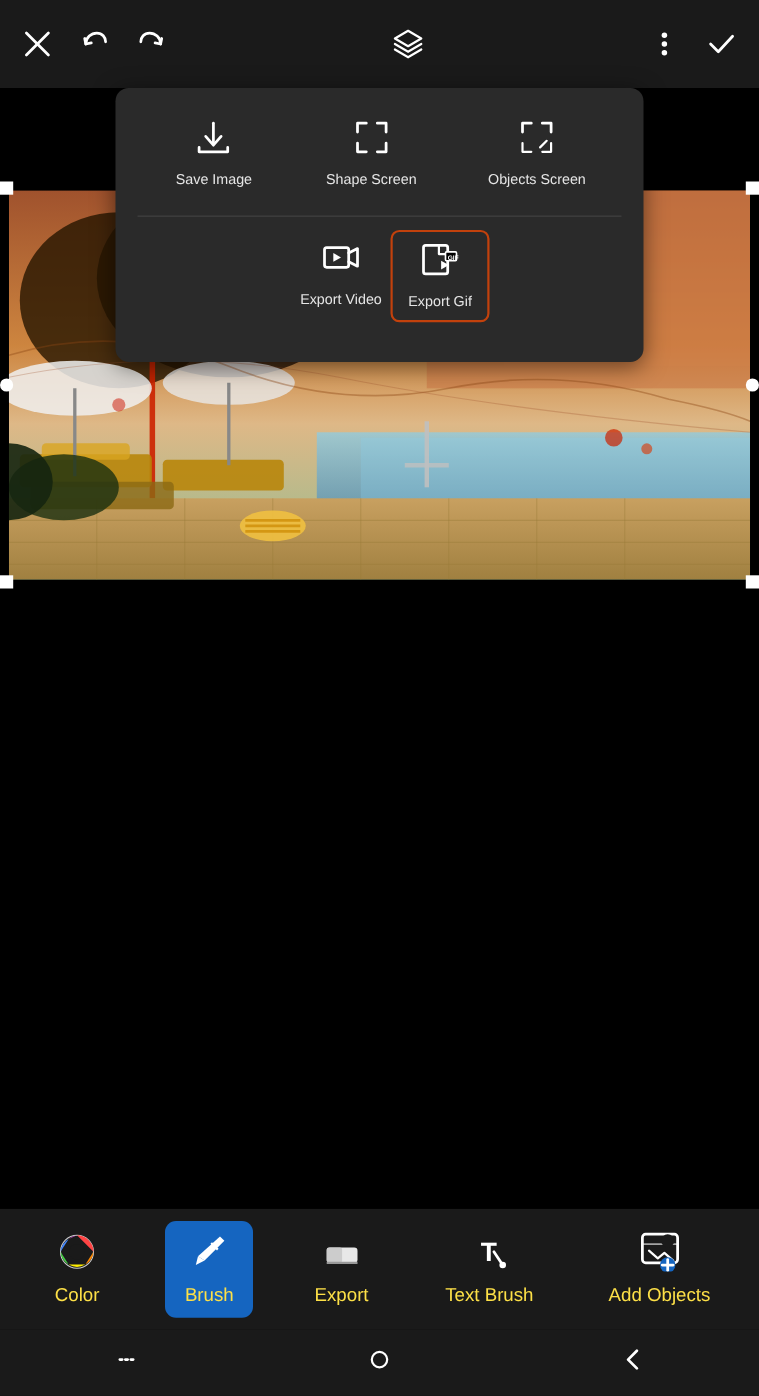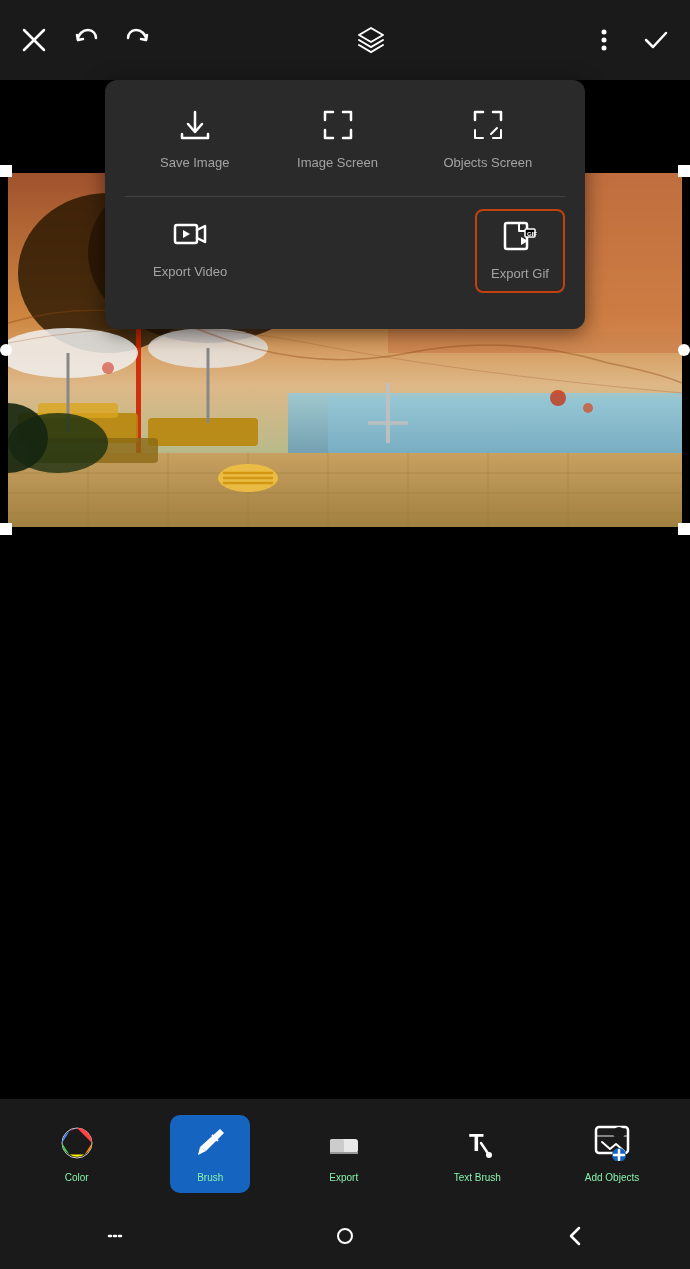--- a/index.html
+++ b/index.html
@@ -81,21 +81,21 @@
     .menu-item.highlighted {
       border: 2px solid #c2410c;
       border-radius: 8px;
     }
     .menu-item-icon {
       color: #fff;
       font-size: 28px;
       line-height: 1;
     }
     .menu-item-label {
-      color: #a3a3a3;
+      color: #e5e5e5;
       font-size: 13px;
       text-align: center;
       line-height: 1.3;
     }
 
     
     .canvas-area {
       position: relative;
       width: 100%;
       height: 370px;
@@ -131,22 +131,22 @@
     }
     .tool-item.active {
       background: #1565C0;
     }
     .tool-icon {
       color: #fff;
       font-size: 30px;
       line-height: 1;
     }
     .tool-label {
-      color: #86efac;
-      font-size: 10px;
+      color: #fde047;
+      font-size: 17px;
       text-align: center;
     }
 
     
     .nav-bar {
       position: absolute;
       bottom: 0;
       left: 0;
       width: 100%;
       height: 60px;
@@ -230,40 +230,40 @@
     </div>
     <div class="menu-item">
       <span class="menu-item-icon">
         <svg width="34" height="34" viewBox="0 0 34 34">
           <polyline points="4,12 4,4 12,4" stroke="white" stroke-width="2.5" fill="none" stroke-linecap="round" stroke-linejoin="round"></polyline>
           <polyline points="22,4 30,4 30,12" stroke="white" stroke-width="2.5" fill="none" stroke-linecap="round" stroke-linejoin="round"></polyline>
           <polyline points="4,22 4,30 12,30" stroke="white" stroke-width="2.5" fill="none" stroke-linecap="round" stroke-linejoin="round"></polyline>
           <polyline points="22,30 30,30 30,22" stroke="white" stroke-width="2.5" fill="none" stroke-linecap="round" stroke-linejoin="round"></polyline>
         </svg>
       </span>
-      <span class="menu-item-label">Image Screen</span>
+      <span class="menu-item-label">Shape Screen</span>
     </div>
     <div class="menu-item">
       <span class="menu-item-icon">
         <svg width="34" height="34" viewBox="0 0 34 34">
           <polyline points="12,4 4,4 4,12" stroke="white" stroke-width="2.5" fill="none" stroke-linecap="round" stroke-linejoin="round"></polyline>
           <polyline points="30,12 30,4 22,4" stroke="white" stroke-width="2.5" fill="none" stroke-linecap="round" stroke-linejoin="round"></polyline>
           <polyline points="4,22 4,30 12,30" stroke="white" stroke-width="2" fill="none" stroke-linecap="round" stroke-linejoin="round"></polyline>
           <polyline points="30,22 30,30 22,30" stroke="white" stroke-width="2" fill="none" stroke-linecap="round" stroke-linejoin="round"></polyline>
           <line x1="22" y1="22" x2="30" y2="30" stroke="none"></line>
           <polyline points="20,26 26,20" stroke="white" stroke-width="2" fill="none" stroke-linecap="round"></polyline>
         </svg>
       </span>
       <span class="menu-item-label">Objects Screen</span>
     </div>
   </div>
 
   <hr class="menu-divider">
 
-  <div class="menu-row" style="justify-content: space-between; padding-left: 20px;">
+  <div class="menu-row" style="justify-content: center; padding-left: 20px;">
     <div class="menu-item">
       <span class="menu-item-icon">
         <svg width="34" height="34" viewBox="0 0 34 34">
           <rect x="2" y="8" width="22" height="18" rx="2" stroke="white" stroke-width="2.5" fill="none"></rect>
           <polyline points="24,13 32,9 32,25 24,21" stroke="white" stroke-width="2.5" fill="none" stroke-linecap="round" stroke-linejoin="round"></polyline>
           <polygon points="10,13 10,21 17,17" fill="white"></polygon>
         </svg>
       </span>
       <span class="menu-item-label">Export Video</span>
     </div>

